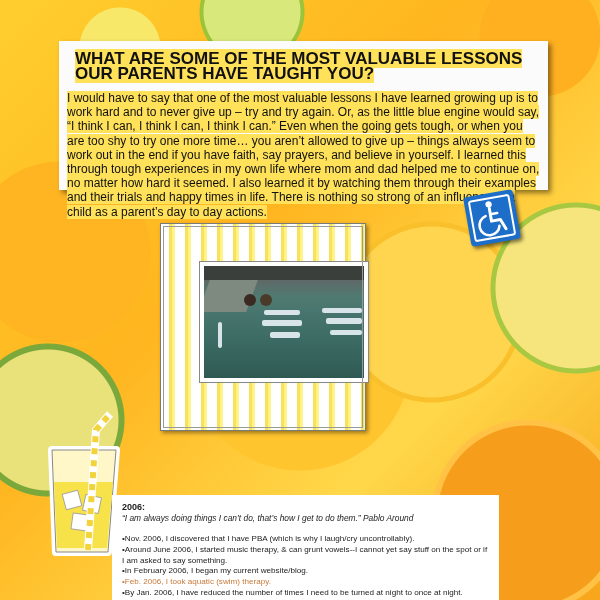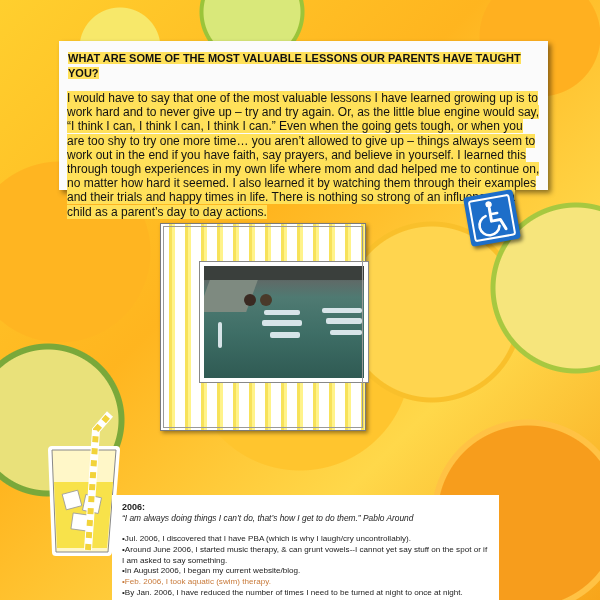--- a/index.html
+++ b/index.html
@@ -16,21 +16,21 @@
           radial-gradient(circle at 72% 52%, #ffd54f 0 85px, #f9c02b 86px 90px, transparent 91px),
           radial-gradient(circle at 50% 60%, #ffc52e 0 110px, transparent 111px),
           radial-gradient(circle at 88% 86%, #f79d1c 0 90px, #ffc244 91px 96px, transparent 97px),
           radial-gradient(circle at 40% 100%, #f8e86c 0 60px, #a5cc45 61px 64px, transparent 65px),
           linear-gradient(135deg, #ffcf2e 0%, #ffb51f 40%, #ffd84a 70%, #f8a51a 100%);
   }
   .card-top { position:absolute; left:59px; top:41px; width:489px; height:149px;
               background:#fbfbfb; box-shadow:3px 3px 5px rgba(0,0,0,.45);
               padding:10px 8px 6px 8px; box-sizing:border-box; }
   .hl { background:#ffe15a; box-decoration-break:clone; -webkit-box-decoration-break:clone; }
-  .q { font-weight:bold; font-size:11px; line-height:15px; color:#111; margin:0 0 10px 1px; }
+  .q { font-weight:bold; font-size:17px; line-height:15px; color:#111; margin:0 0 10px 8px; }
   .p { font-size:12px; line-height:14.2px; color:#111; margin:0; }
   .badge { position:absolute; left:467px; top:193px; width:50px; height:50px;
            background:#1d6ec9; border-radius:4px; transform:rotate(-10deg);
            box-shadow:2px 3px 4px rgba(0,0,0,.5); }
   .badge .inner { position:absolute; inset:4px; border:2px solid #fff; border-radius:3px; }
   .frame { position:absolute; left:160px; top:223px; width:204px; height:206px;
            background:repeating-linear-gradient(90deg,#fff 0 8px,#f7e25a 8px 11px,#fff38a 11px 14px,#fff 14px 16px);
            border:1px solid #7a7a7a; box-shadow:2px 2px 4px rgba(0,0,0,.4); }
   .frame::after { content:""; position:absolute; inset:2px; border:1px solid #999; pointer-events:none; }
   .photo-mat { position:absolute; left:38px; top:37px; width:168px; height:120px;
@@ -93,18 +93,18 @@
   <rect x="22" y="82" width="16" height="16" fill="#fff" stroke="#999" stroke-width=".8" transform="rotate(-15 30 90)"></rect>
   <rect x="42" y="86" width="16" height="16" fill="#fff" stroke="#999" stroke-width=".8" transform="rotate(12 50 94)"></rect>
   <rect x="30" y="104" width="16" height="16" fill="#fff" stroke="#999" stroke-width=".8" transform="rotate(8 38 112)"></rect>
   <path d="M46 140 L54 20 L68 4" stroke="#fff" stroke-width="8" fill="none"></path>
   <path d="M46 140 L54 20 L68 4" stroke="#f2d33a" stroke-width="6" fill="none" stroke-dasharray="6 6"></path>
 </svg>
 
 <div class="journal">
   <div class="j-year">2006:</div>
   <div class="j-quote">“I am always doing things I can’t do, that’s how I get to do them.” Pablo Around</div>
-  <div class="j-item">•Jul. 2006, I discovered that I have PBA (which is why I laugh/cry uncontrollably).</div>
+  <div class="j-item">•Nov. 2006, I discovered that I have PBA (which is why I laugh/cry uncontrollably).</div>
   <div class="j-item">•Around June 2006, I started music therapy, &amp; can grunt vowels--I cannot yet say stuff on the spot or if I am asked to say something.</div>
-  <div class="j-item">•In August 2006, I began my current website/blog.</div>
+  <div class="j-item">•In February 2006, I began my current website/blog.</div>
   <div class="j-item accent">•Feb. 2006, I took aquatic (swim) therapy.</div>
   <div class="j-item">•By Jan. 2006, I have reduced the number of times I need to be turned at night to once at night.</div>
 </div>
 
 </body></html>

